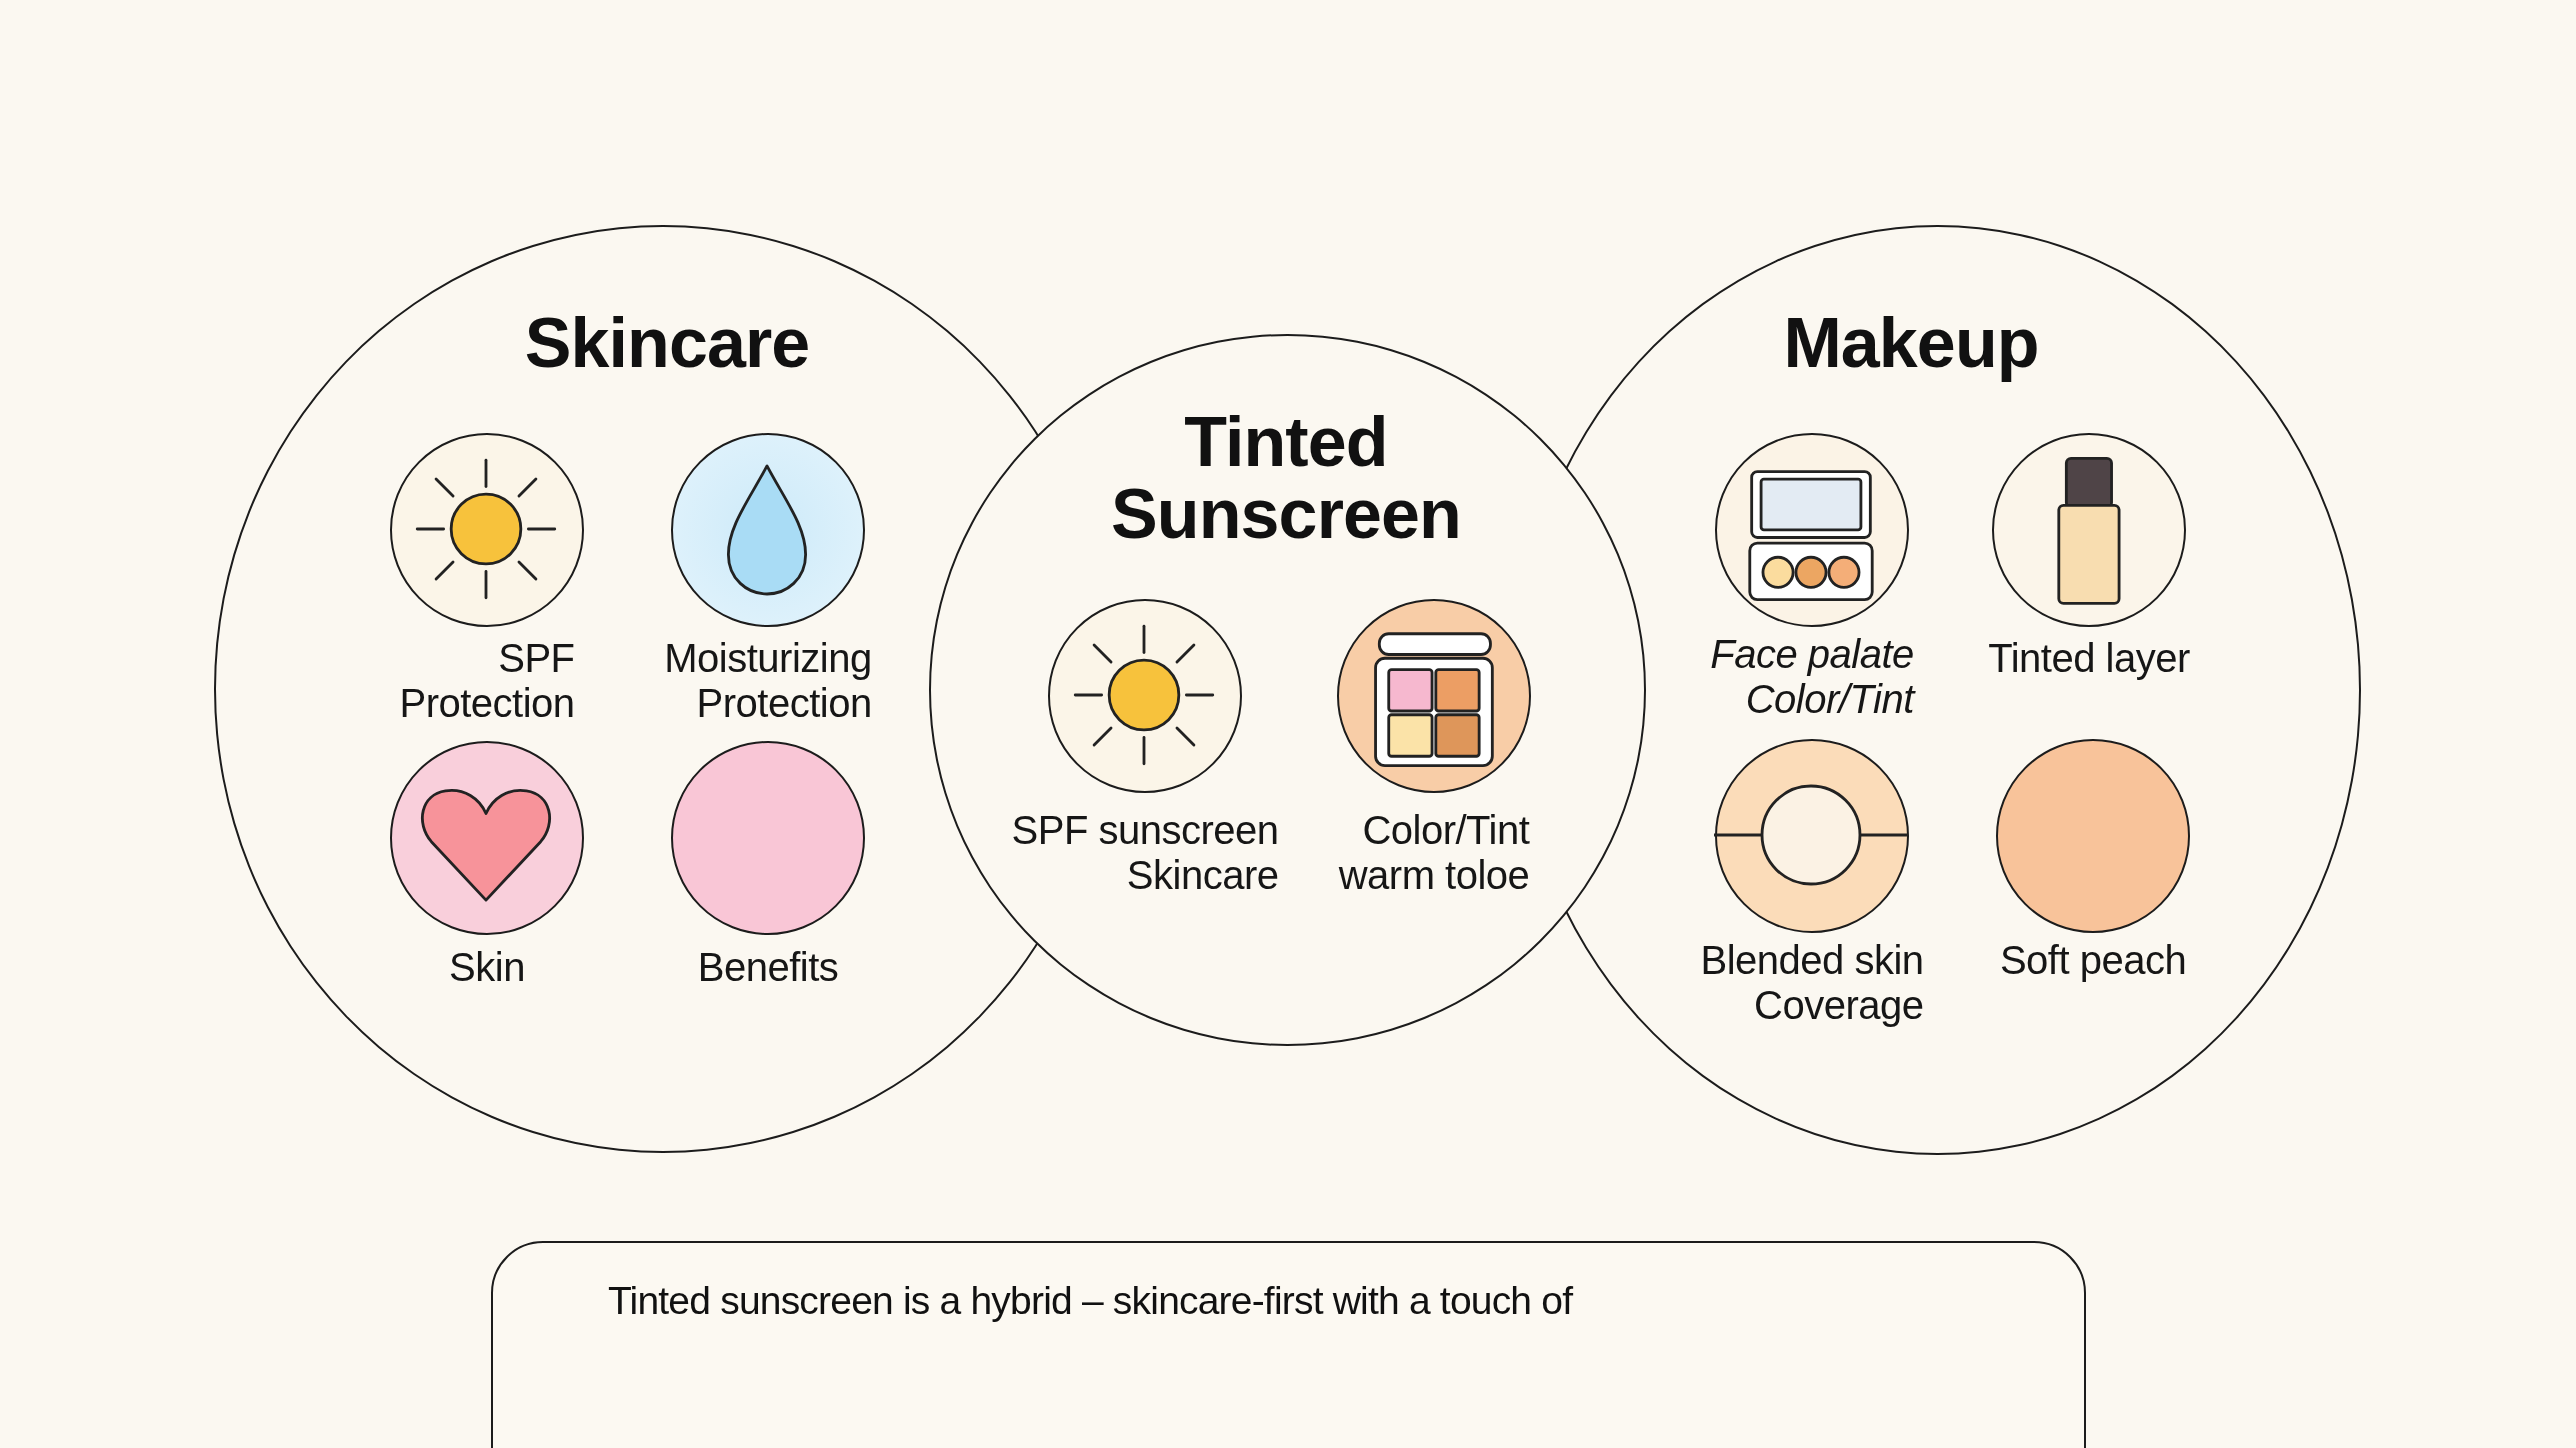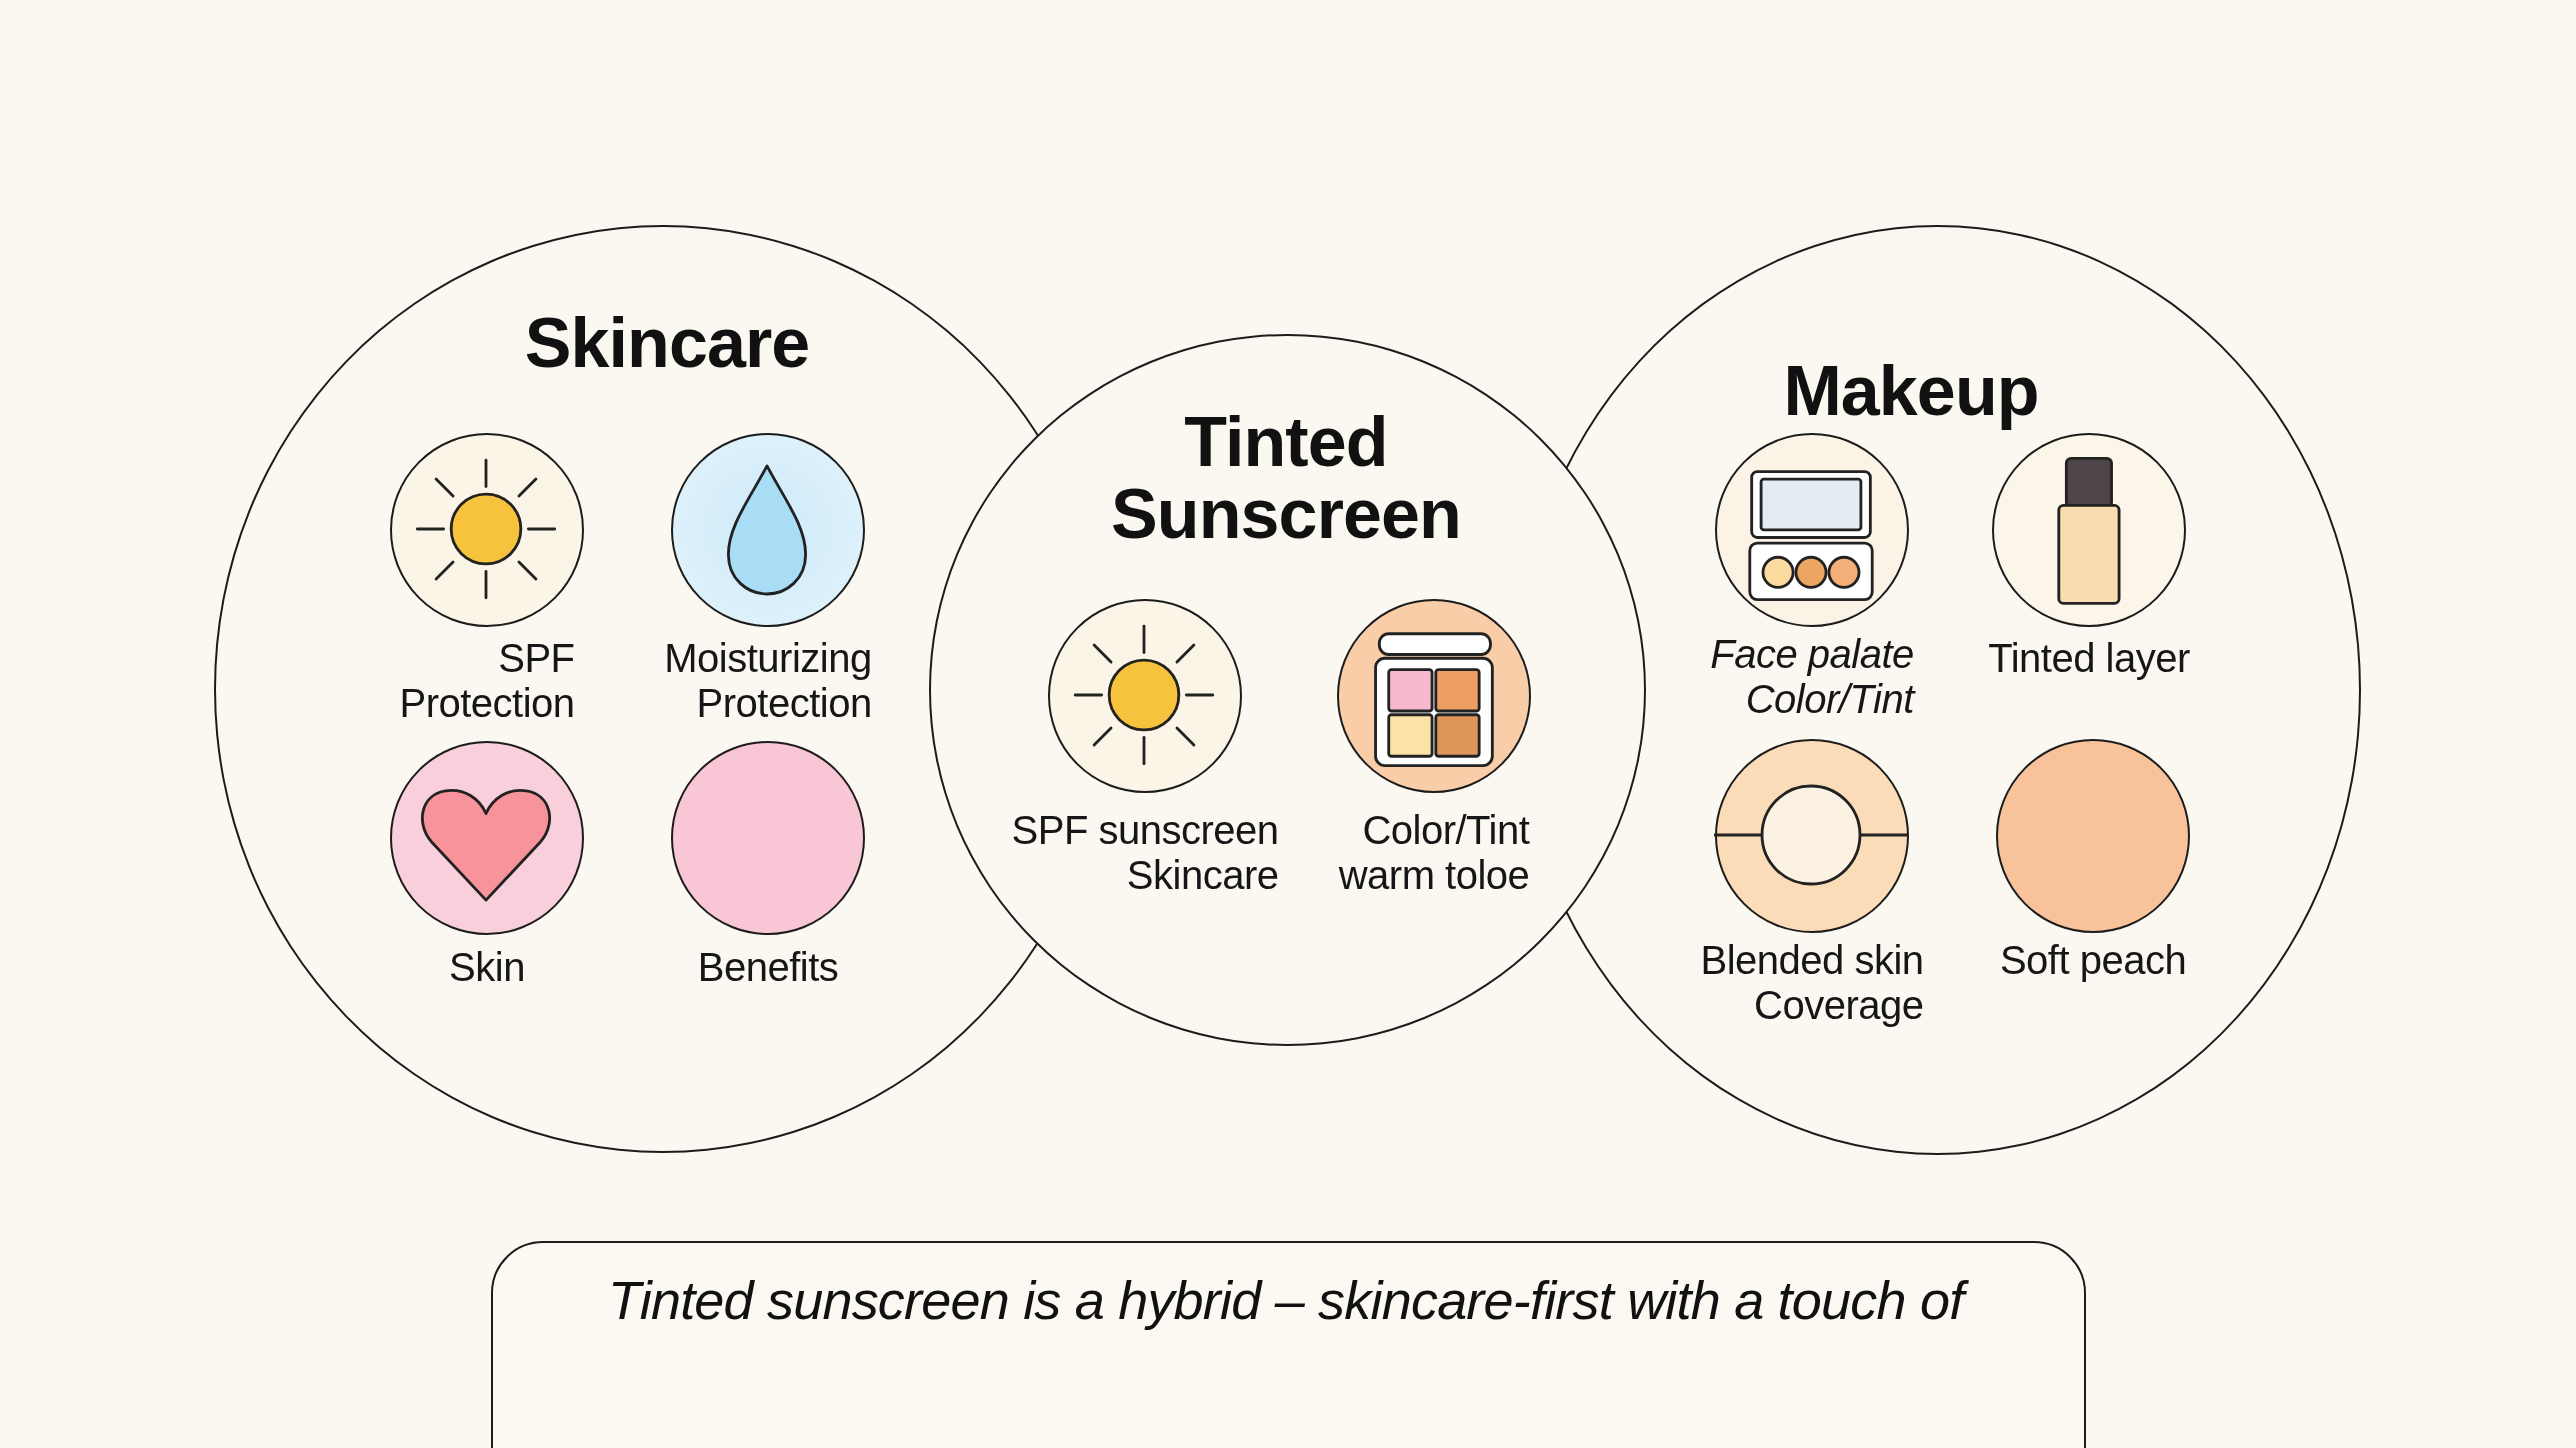--- a/index.html
+++ b/index.html
@@ -32,36 +32,36 @@
     text-align: right; font-size: 40px; line-height: 45px;
     white-space: nowrap; letter-spacing: -0.5px; color: #161616;
   }
   .callout {
     position: absolute; left: 491px; top: 1241px; width: 1595px; height: 283px;
     box-sizing: border-box; border: 2.8px solid #1c1c1c; border-radius: 52px;
     background: #fcf9f2;
   }
   .callout-text {
     position: absolute; left: 115px; top: 28px; width: 1415px;
-    font-size: 54px; line-height: 59px; color: #111; letter-spacing: -0.8px; font-style: italic;
+    font-size: 39px; line-height: 59px; color: #111; letter-spacing: -0.8px;
   }
 </style>
 </head>
 <body>
 
 <div class="stage">
 
   <div class="ring" style="left:214px; top:225px; width:898px; height:928px;"></div>
 
   <div class="ring" style="left:1514px; top:225px; width:847px; height:930px;"></div>
 
   <div class="ring" style="left:929px; top:334px; width:717px; height:712px;"></div>
 
   <div class="title" style="left:667px; top:308px;">Skincare</div>
-  <div class="title" style="left:1911px; top:308px;margin-top:48px;">Makeup</div>
+  <div class="title" style="left:1911px; top:308px;">Makeup</div>
   <div class="title" style="left:1286px; top:406px; line-height:72px;">
     <div>Tinted</div>
     <div>Sunscreen</div>
   </div>
 
   <div class="badge" style="left:487px; top:530px; background:#fbf5e8;">
     <svg viewBox="0 0 206 206">
       <g stroke="#222" stroke-width="3" stroke-linecap="round">
         <line x1="103" y1="30" x2="103" y2="58"></line>
           <line x1="103" y1="148" x2="103" y2="176"></line>

